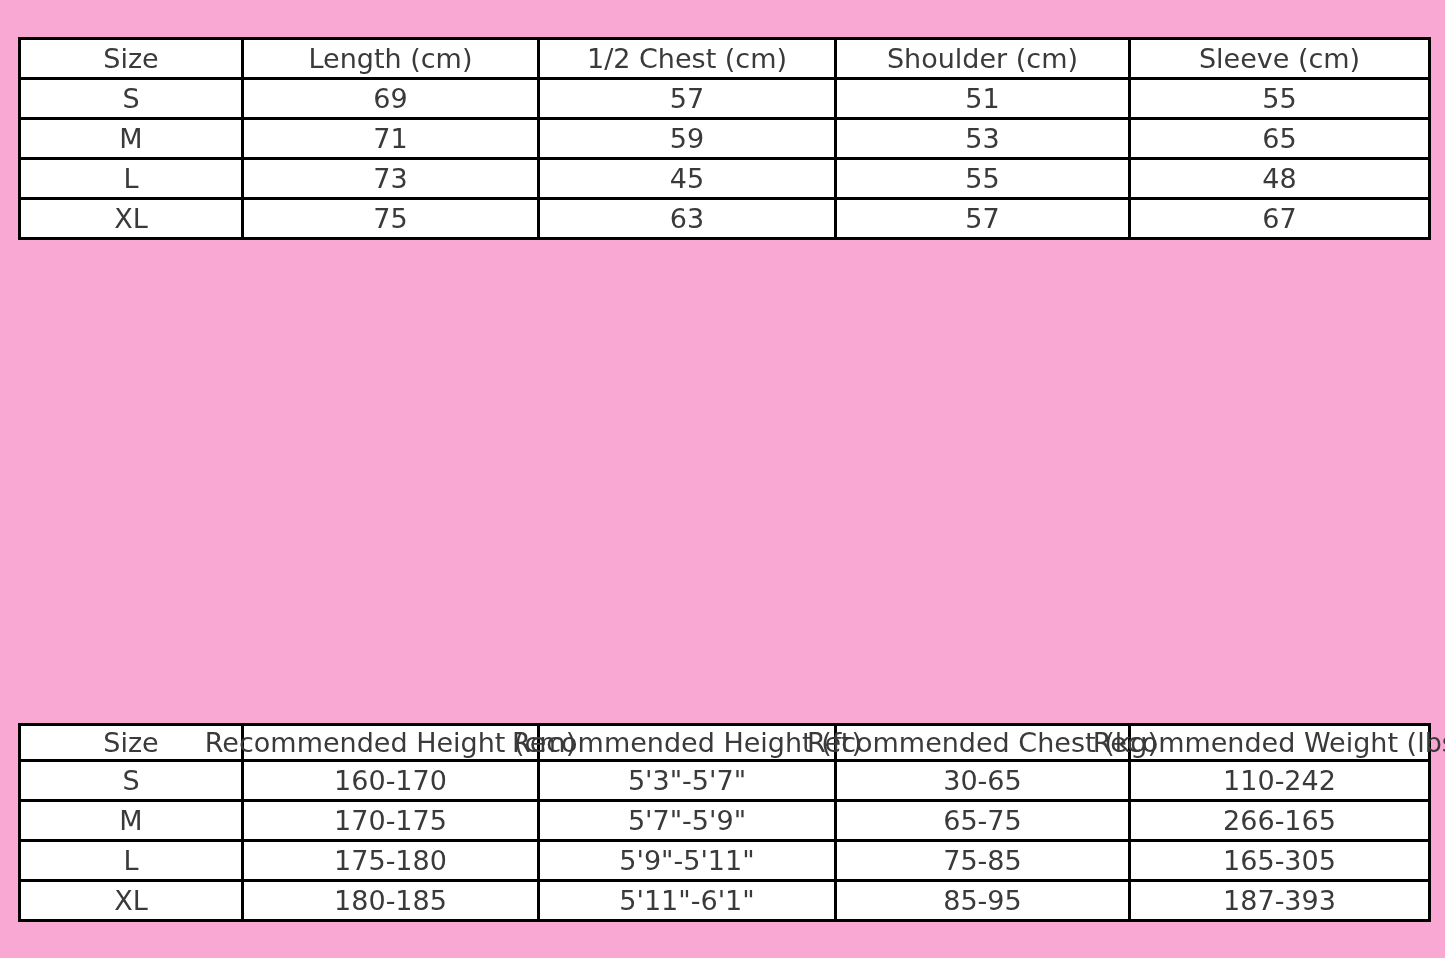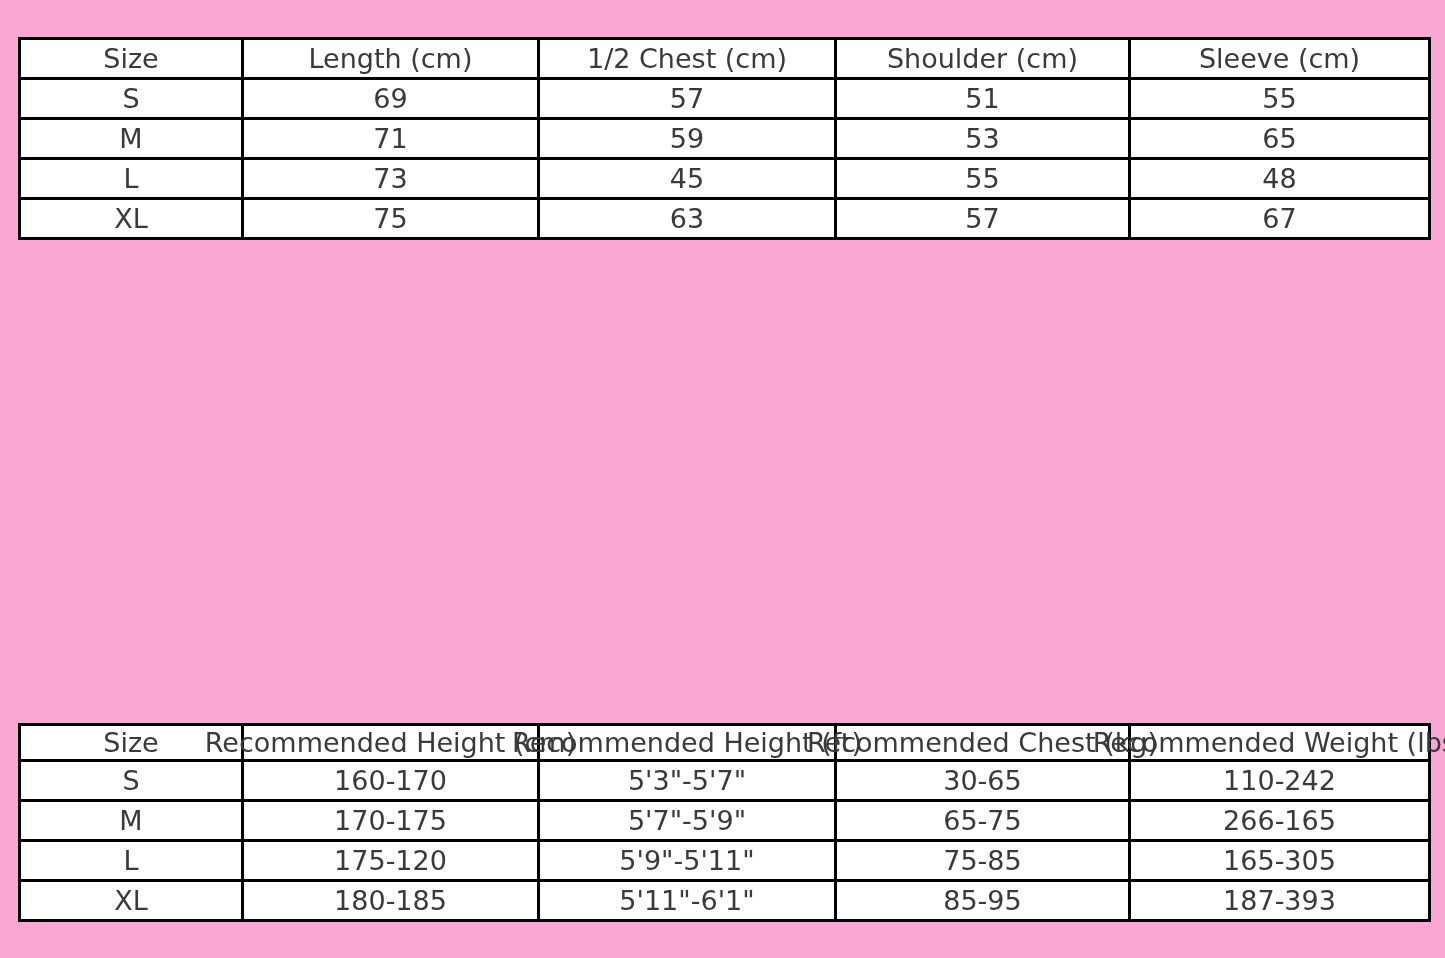--- a/index.html
+++ b/index.html
@@ -150,21 +150,21 @@
       </tr>
       <tr>
         <td>M</td>
         <td>170-175</td>
         <td>5'7"-5'9"</td>
         <td>65-75</td>
         <td>266-165</td>
       </tr>
       <tr>
         <td>L</td>
-        <td>175-120</td>
+        <td>175-180</td>
         <td>5'9"-5'11"</td>
         <td>75-85</td>
         <td>165-305</td>
       </tr>
       <tr>
         <td>XL</td>
         <td>180-185</td>
         <td>5'11"-6'1"</td>
         <td>85-95</td>
         <td>187-393</td>

